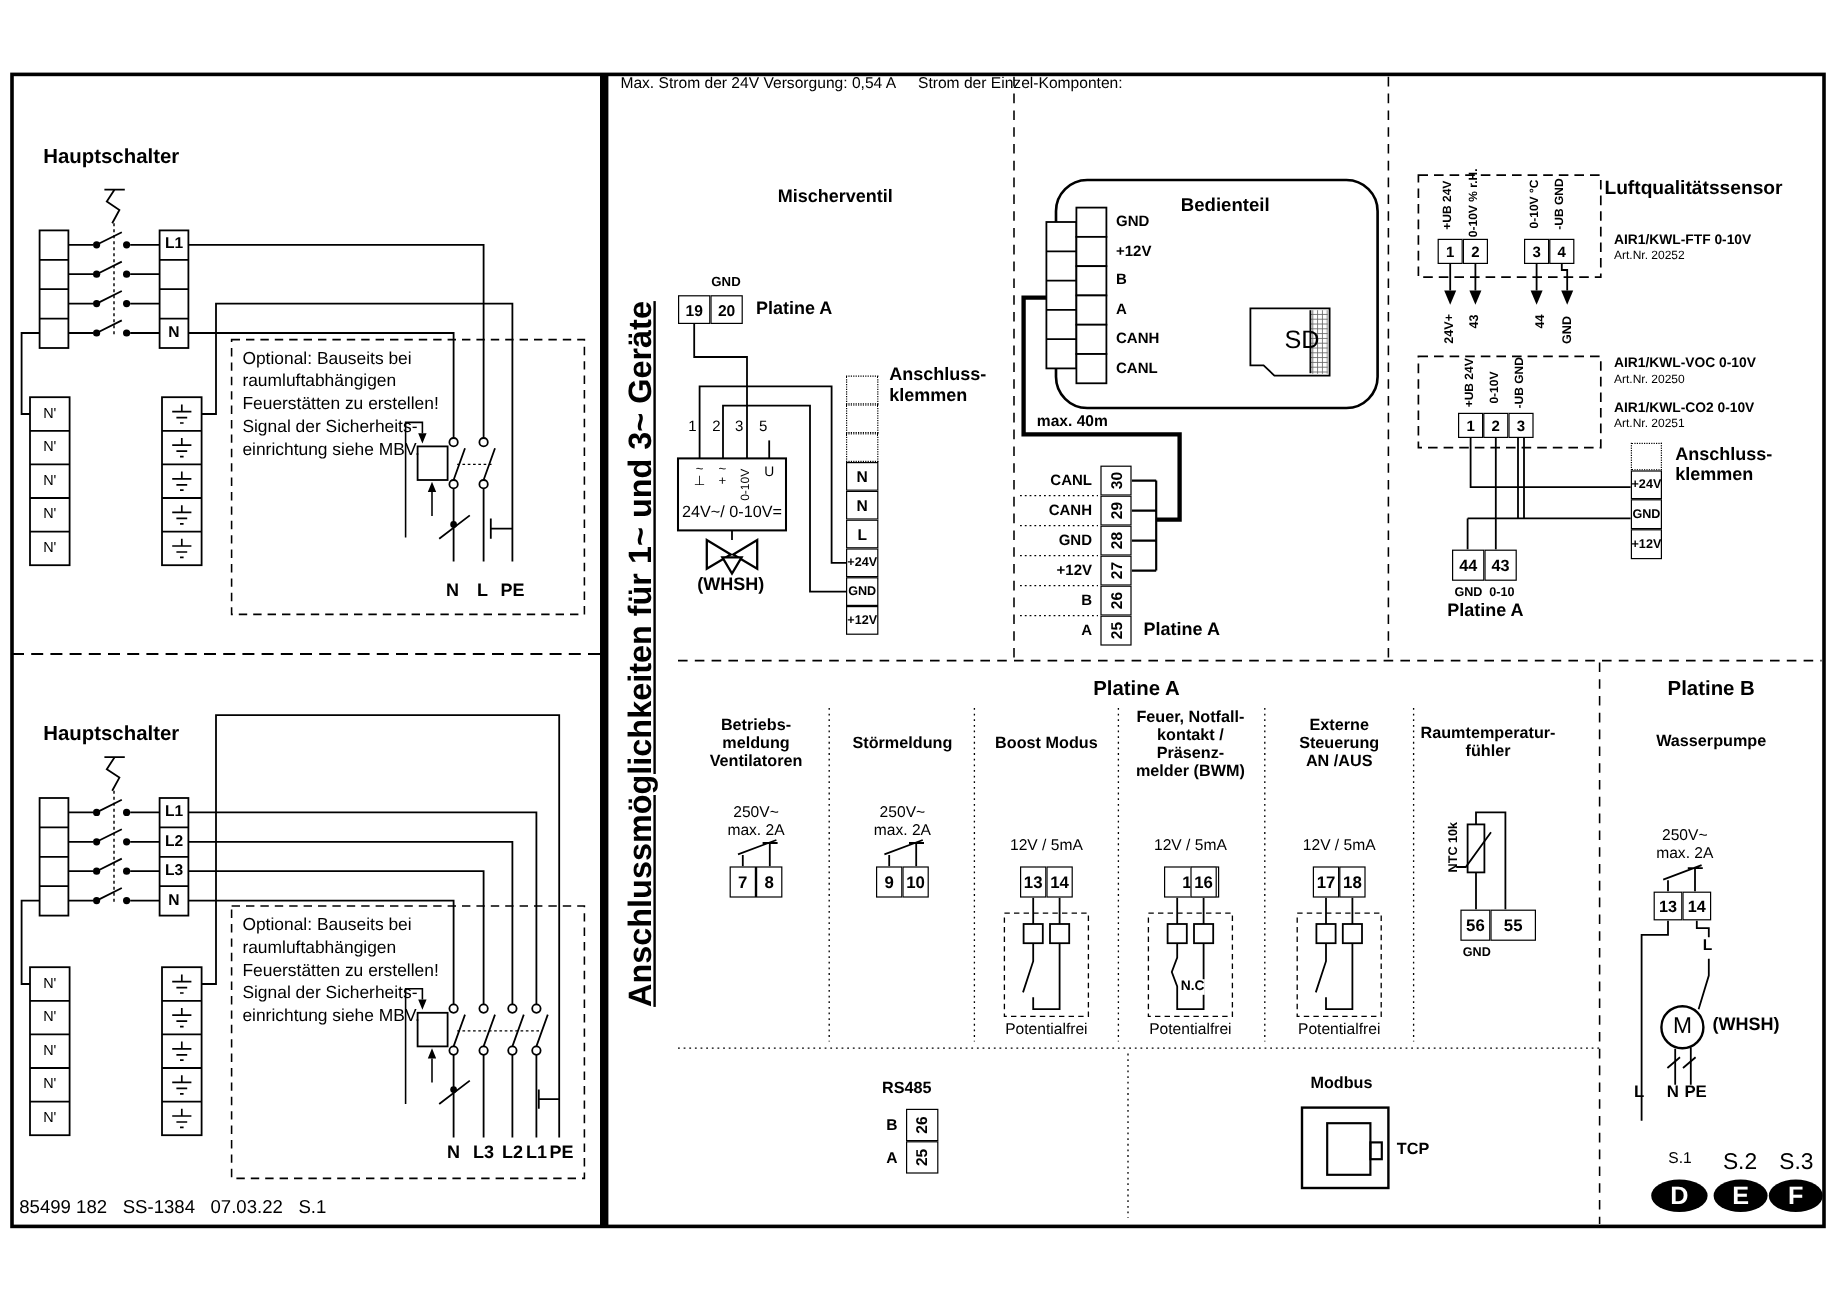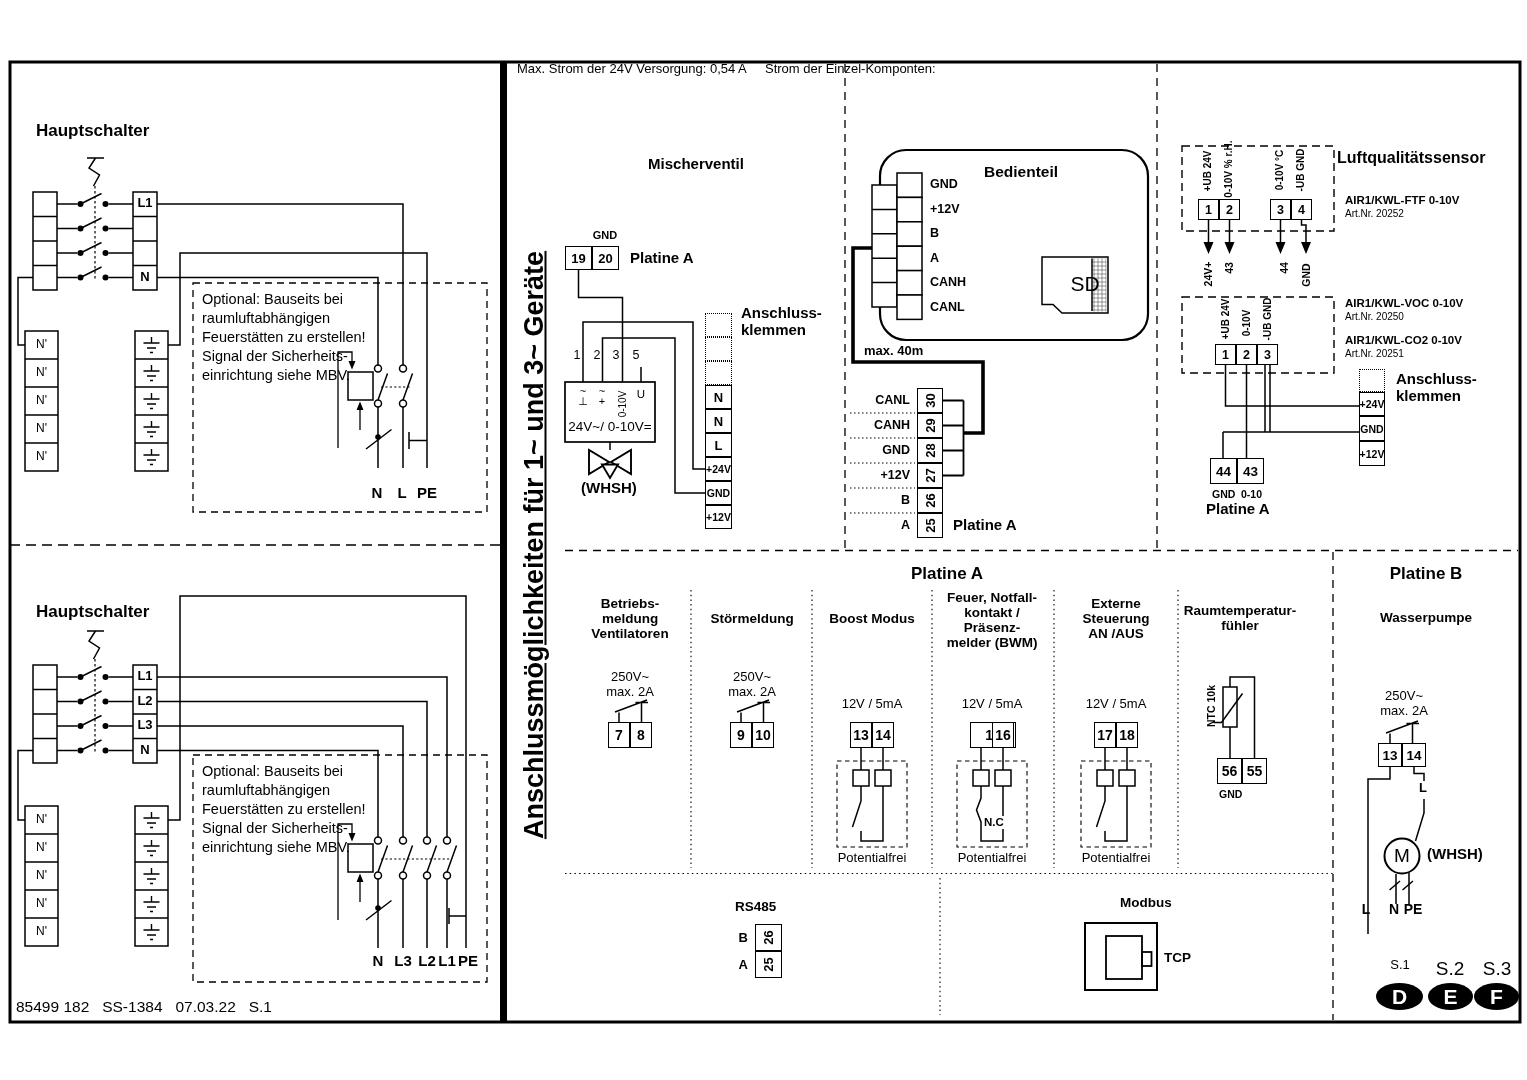--- a/index.html
+++ b/index.html
@@ -438,32 +438,32 @@
 <div class="cell" style="left:970px;top:722px;width:46px;height:26px;font-size:14px;">15</div>
 <div class="cell" style="left:992px;top:722px;width:22px;height:26px;font-size:14px;">16</div>
 <div class="cell" style="left:1094px;top:722px;width:22px;height:26px;font-size:14px;">17</div>
 <div class="cell" style="left:1116px;top:722px;width:22px;height:26px;font-size:14px;">18</div>
 <div class="l b" style="left:984px;top:816px;font-size:11.5px;background:#fff;">N.C</div>
 <div class="l c" style="left:872px;top:851px;">Potentialfrei</div>
 <div class="l c" style="left:992px;top:851px;">Potentialfrei</div>
 <div class="l c" style="left:1116px;top:851px;">Potentialfrei</div>
 <div class="r b" style="left:1211px;top:706px;font-size:10.5px;font-weight:bold;">NTC 10k</div>
 <div class="cell" style="left:1217px;top:758px;width:25px;height:26px;font-size:14px;">56</div>
-<div class="cell" style="left:1242px;top:758px;width:25px;height:26px;font-size:14px;">55</div>
+<div class="cell" style="left:1242px;top:758px;width:38px;height:26px;font-size:14px;">55</div>
 <div class="l b" style="left:1219px;top:788px;font-size:10.5px;">GND</div>
 <div class="l b" style="left:735px;top:899px;font-size:13.5px;">RS485</div>
 <div class="l b ra" style="left:728px;top:931px;width:20px;">B</div>
 <div class="l b ra" style="left:728px;top:958px;width:20px;">A</div>
 <div class="cell" style="left:755px;top:924px;width:27px;height:27px;">
       <span class="vr">26</span>
     </div>
 <div class="cell" style="left:755px;top:951px;width:27px;height:27px;">
       <span class="vr">25</span>
     </div>
-<div class="l b" style="left:1092px;top:895px;font-size:13.5px;margin-left:28px;">Modbus</div>
+<div class="l b" style="left:1092px;top:895px;font-size:13.5px;">Modbus</div>
 <div class="l b" style="left:1164px;top:950px;font-size:13.5px;">TCP</div>
 
 <div class="l b c" style="left:1426px;top:564px;font-size:17px;">Platine B</div>
 <div class="l b c" style="left:1426px;top:610px;font-size:13.5px;">Wasserpumpe</div>
 <div class="l c" style="left:1404px;top:688px;line-height:15px;">250V~
 max. 2A</div>
 <div class="cell" style="left:1378px;top:743px;width:24px;height:24px;font-size:13.5px;">13</div>
 <div class="cell" style="left:1402px;top:743px;width:24px;height:24px;font-size:13.5px;">14</div>
 <div class="l b" style="left:1419px;top:781px;">L</div>
 <div class="l c" style="left:1402px;top:845px;font-size:19px;">M</div>

